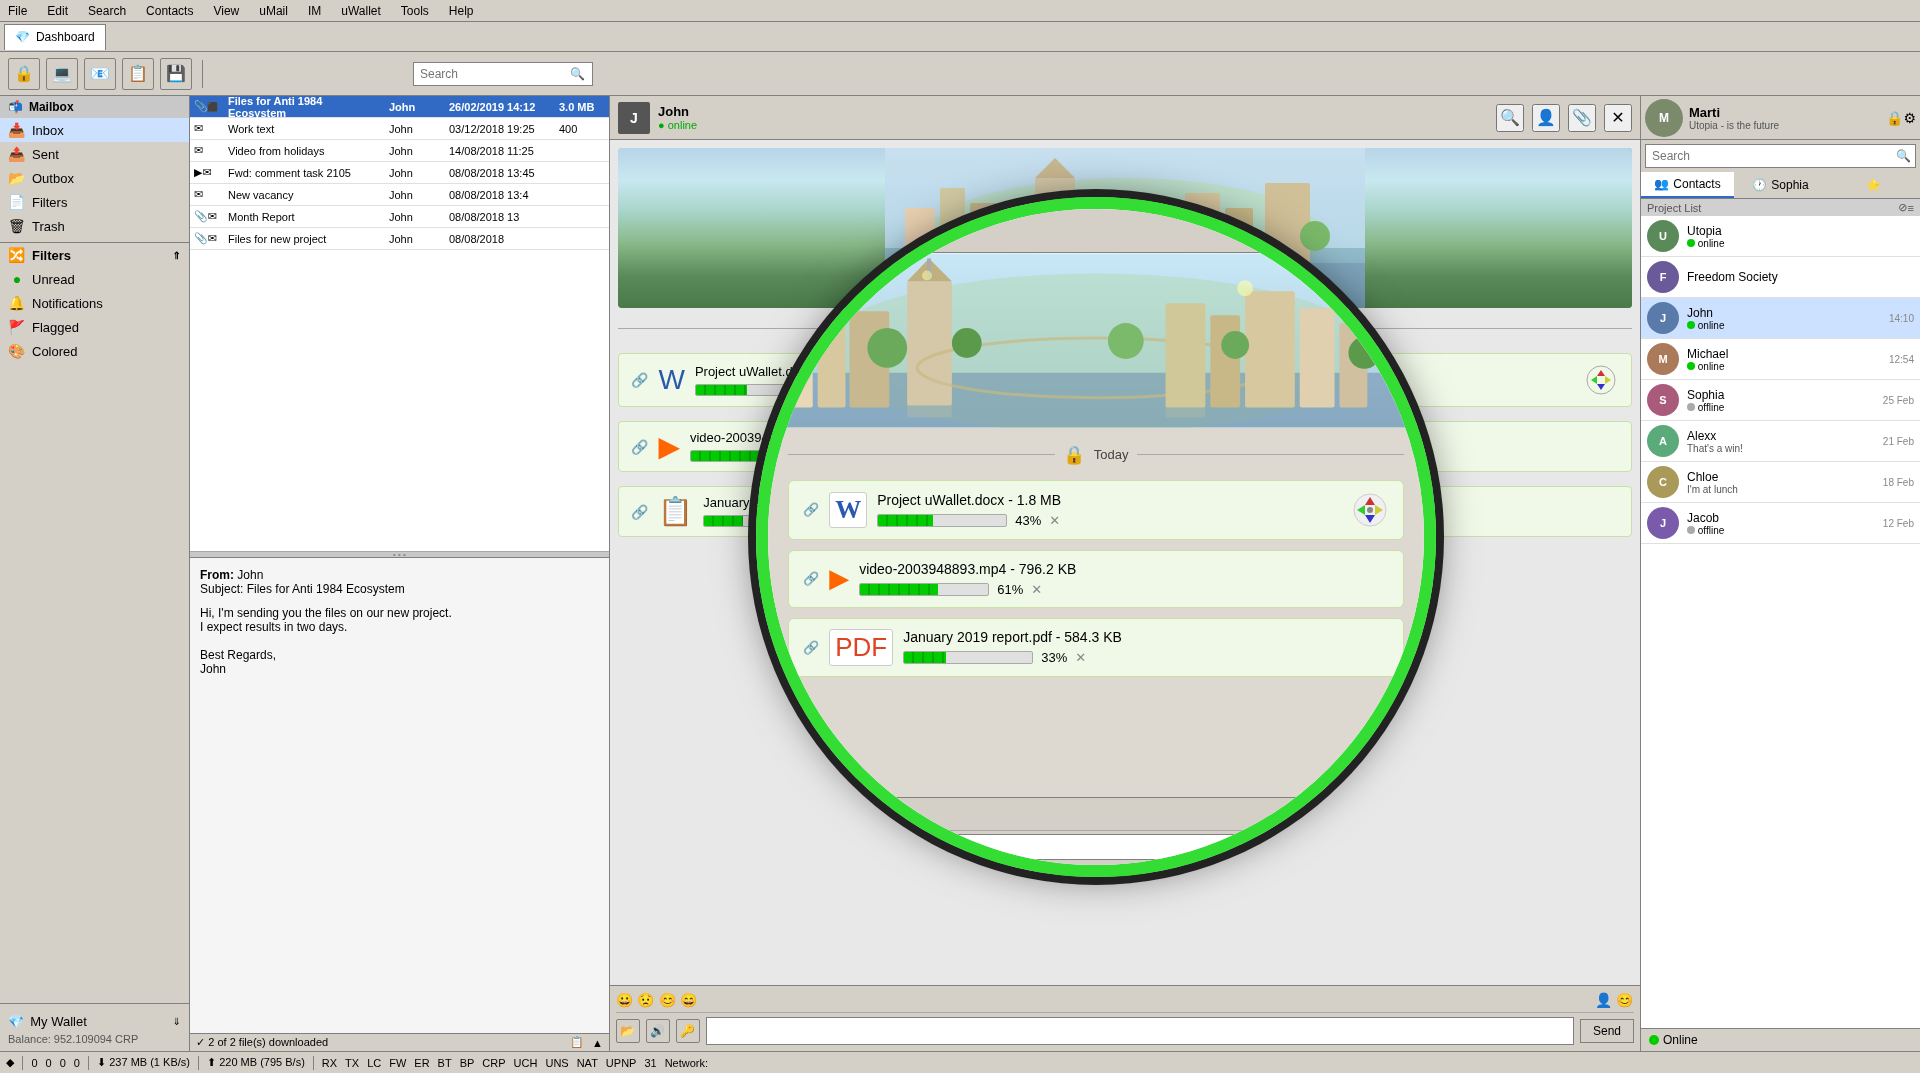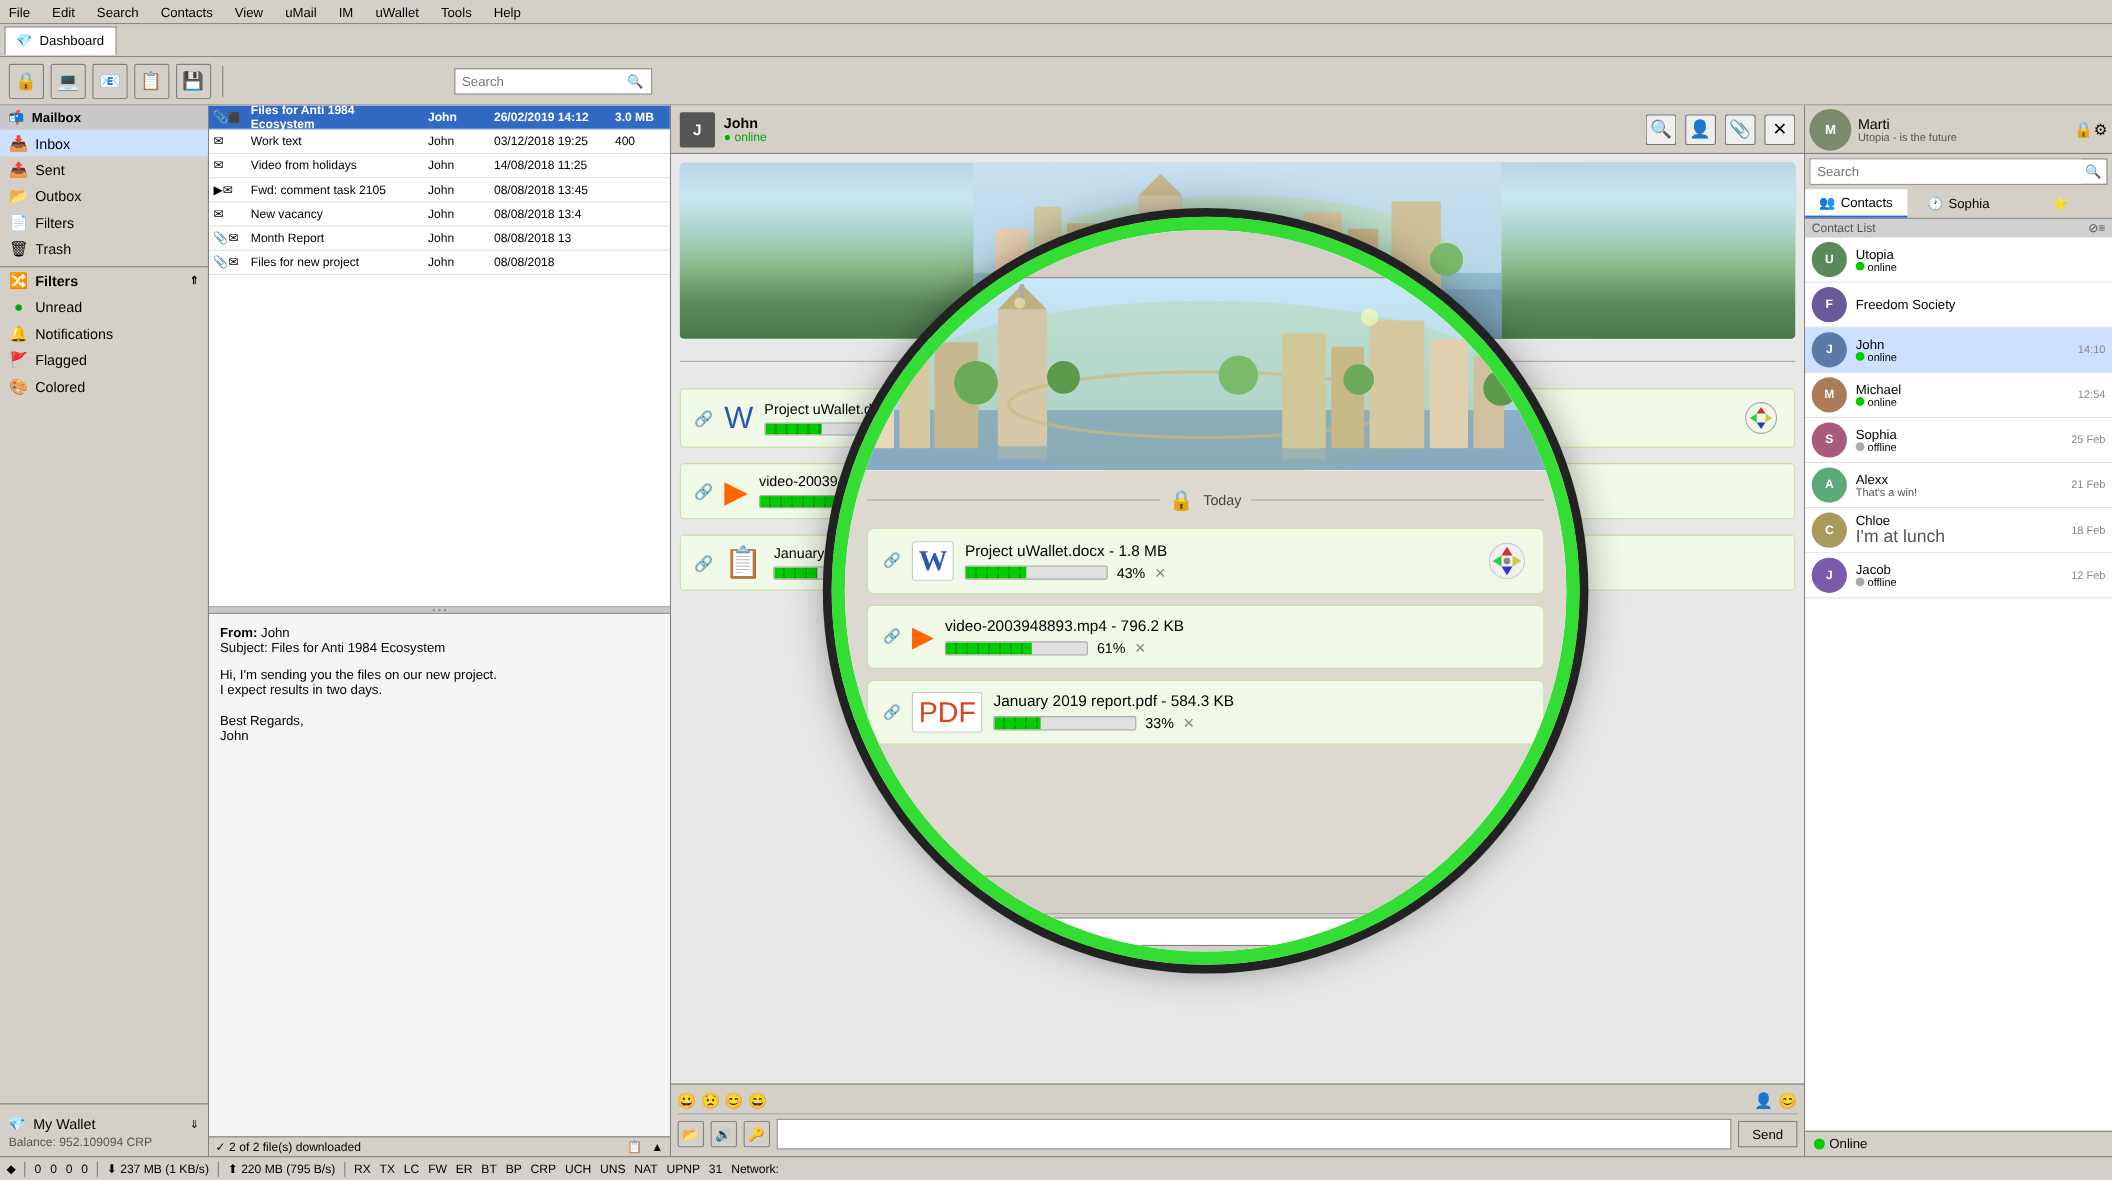--- a/index.html
+++ b/index.html
@@ -431,21 +431,21 @@
         <input type="text" class="chat-input" placeholder="" style="">
         <button class="send-btn">Send</button>
       </div>
     </div>
   </div>
 
   <div class="contacts-sidebar">
     <div class="contacts-header">
       <div class="contacts-avatar" style="background:#7a8a6a;">M</div>
       <div class="contacts-user-info">
-        <div style="font-weight:normal; font-size:13px;">Marti</div>
+        <div style="font-weight:bold; font-size:13px;">Marti</div>
         <div style="font-size:10px; color:#555;">Utopia - is the future</div>
       </div>
       <span style="font-size:14px;">🔒</span>
       <span style="cursor:pointer;font-size:14px;">⚙</span>
     </div>
 
     <div class="contacts-search">
       <div style="display:flex; align-items:center; background:#fff; border:1px solid #808080;">
         <input type="text" style="flex: 1 1 0%; border: none; outline: none; padding: 2px 6px; font-size: 12px;" placeholder="Search">
         <span style="padding:2px 4px;font-size:12px;">🔍</span>
@@ -460,21 +460,21 @@
       <div class="contacts-tab">
         <span>🕐</span>
         <span>Sophia</span>
       </div>
       <div class="contacts-tab">
         <span>⭐</span>
       </div>
     </div>
 
     <div class="contacts-list-header">
-      <span>Contact List</span>
+      <span>Project List</span>
       <span style="margin-left:auto;">⊘</span>
       <span> ≡</span>
     </div>
 
     <div style="flex:1; overflow-y:auto; background:#fff;">
       <div class="contact-item">
         <div class="contact-avatar" style="background:#5a8a5a; width:32px;height:32px;border-radius:50%;display:flex;align-items:center;justify-content:center;color:#fff;font-size:11px;font-weight:bold;">U</div>
         <div class="contact-info">
           <div class="contact-name">Utopia</div>
           <div class="contact-status"><span class="status-dot status-online"></span> online</div>
@@ -515,21 +515,21 @@
         <div class="contact-info">
           <div class="contact-name">Alexx</div>
           <div style="font-size:10px;color:#555;">That's a win!</div>
         </div>
         <div class="contact-time">21 Feb</div>
       </div>
       <div class="contact-item">
         <div class="contact-avatar" style="background:#aa9a5a; width:32px;height:32px;border-radius:50%;display:flex;align-items:center;justify-content:center;color:#fff;font-size:11px;font-weight:bold;">C</div>
         <div class="contact-info">
           <div class="contact-name">Chloe</div>
-          <div style="font-size:16px;color:#555;">I'm at lunch</div>
+          <div style="font-size:10px;color:#555;">I'm at lunch</div>
         </div>
         <div class="contact-time">18 Feb</div>
       </div>
       <div class="contact-item">
         <div class="contact-avatar" style="background:#7a5aaa; width:32px;height:32px;border-radius:50%;display:flex;align-items:center;justify-content:center;color:#fff;font-size:11px;font-weight:bold;">J</div>
         <div class="contact-info">
           <div class="contact-name">Jacob</div>
           <div class="contact-status"><span class="status-dot status-offline"></span> offline</div>
         </div>
         <div class="contact-time">12 Feb</div>

